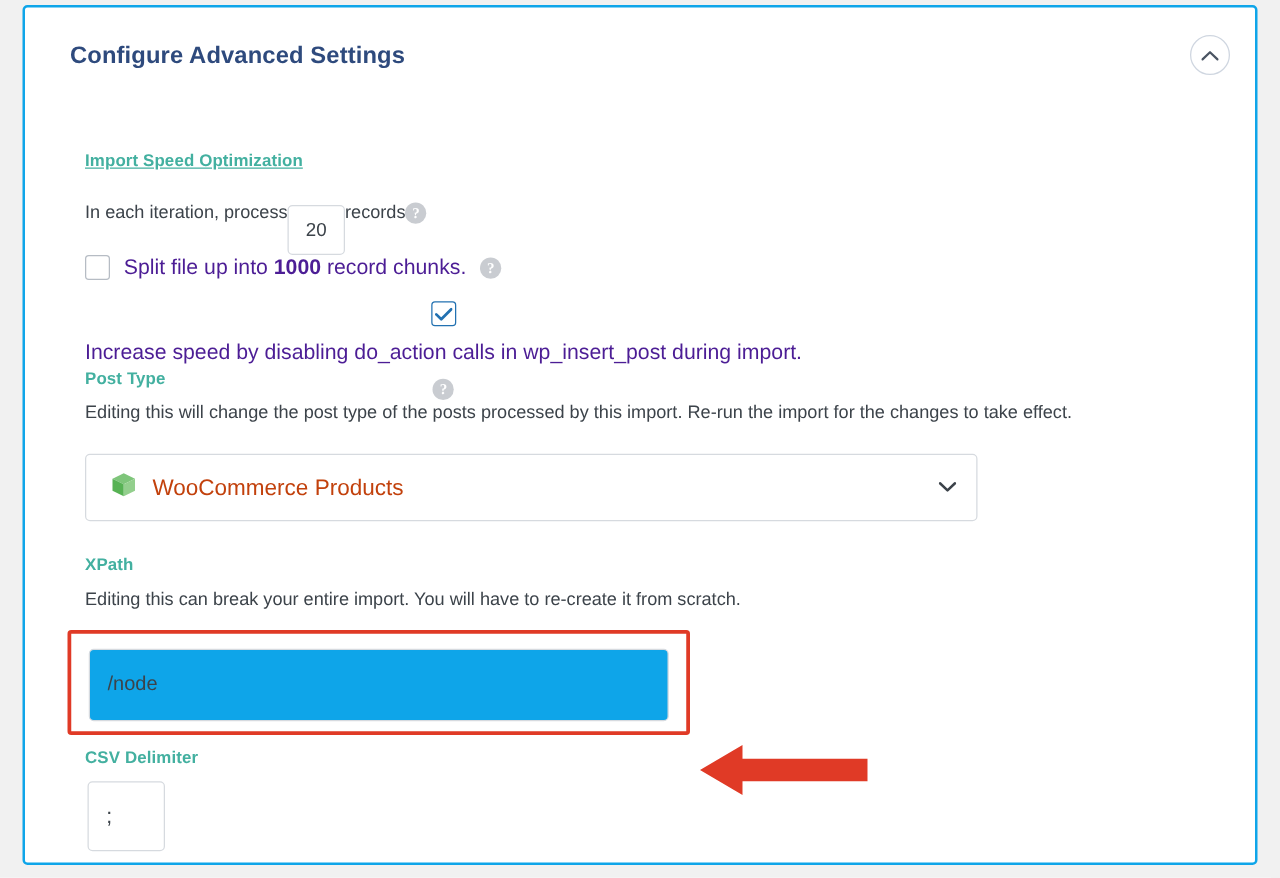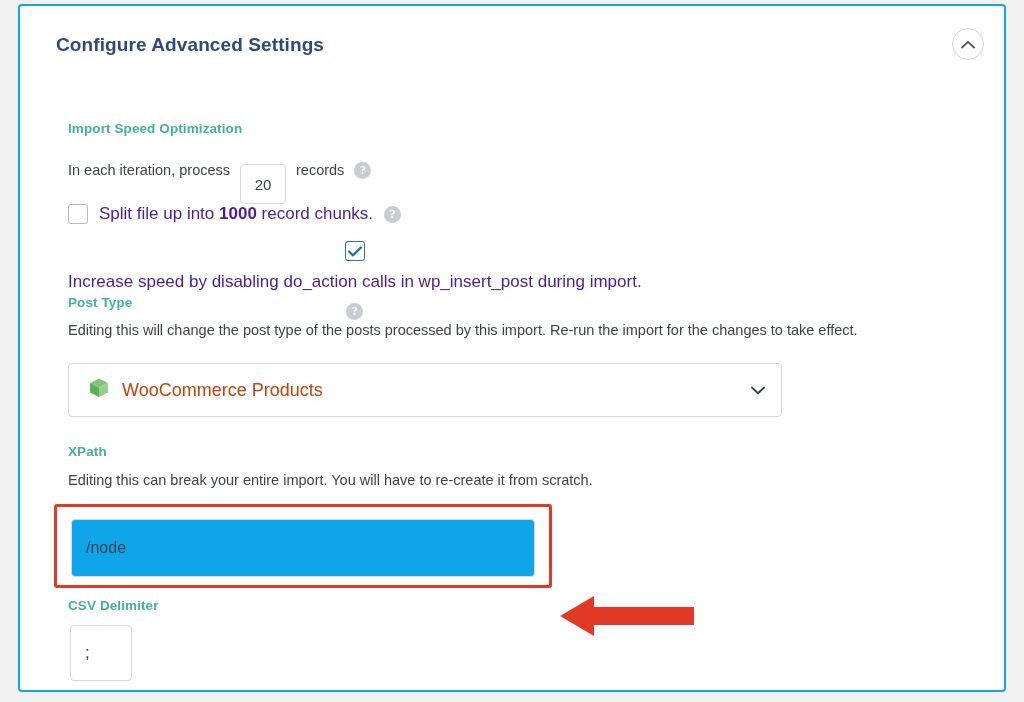--- a/index.html
+++ b/index.html
@@ -102,21 +102,20 @@
     font-family: "Liberation Serif", serif;
   }
 
   
   .iteration-row {
     position: absolute;
     left: 48px;
     top: 50px;
     display: flex;
     align-items: center;
-    gap: 10px;
   }
   .iteration-row .txt {
     font-size: 14.5px;
     color: #3c434a;
   }
   .num-input {
     width: 46px;
     height: 40px;
     border: 1px solid #d6dadf;
     border-radius: 4px;
@@ -254,21 +253,21 @@
         <span>
           <svg width="14" height="9" viewBox="0 0 14 9">
             <path d="M1 7.5 L7 1.8 L13 7.5" fill="none" stroke="#4b5563" stroke-width="1.8" stroke-linecap="round" stroke-linejoin="round"></path>
           </svg>
         </span>
       </div>
     </div>
 
     <div class="content">
 
-      <div class="section-label" style="left:48px; top:35px;">Import Speed Optimization</div>
+      <div class="section-label" style="left:48px; top:35px;text-decoration:underline;">Import Speed Optimization</div>
 
       <div class="iteration-row">
         <span class="txt">In each iteration, process</span>
         <input class="num-input" type="text" value="20" style="">
         <span class="txt">records</span>
         <span class="help-icon">?</span>
       </div>
 
       <div class="cb-row" style="top:118px;">
         <div class="cb"></div>

